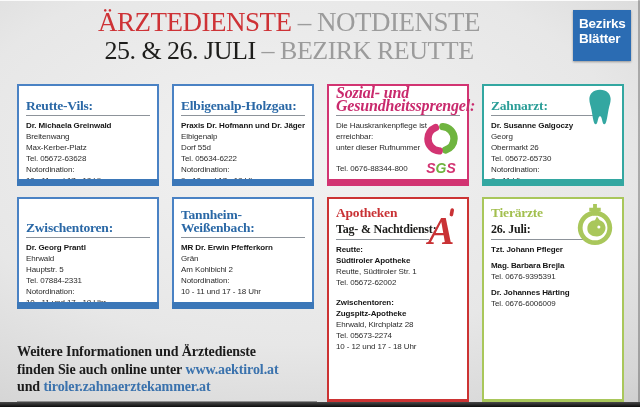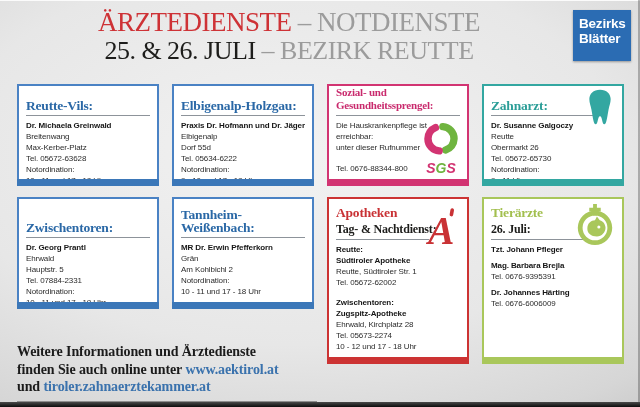--- a/index.html
+++ b/index.html
@@ -22,21 +22,21 @@
   .c-blk  { color:#1d1d1b; }
 
   .logo { position:absolute; right:9px; top:10px; width:58px; height:51px; background:#2b6cb3;
     color:#fff; font-weight:700; font-size:13.5px; line-height:14.5px; padding:7px 0 0 6px;
     letter-spacing:-0.2px; box-shadow:0 1px 2px rgba(0,0,0,.35); }
 
   
   .card { position:absolute; width:142px; background:#fff; border:2px solid; padding:0 7px; }
   .r1  { top:84px;  height:102px; }
   .r2  { top:197px; height:112px; }
-  .r2t { top:197px; height:167px; }
+  .r2t { top:197px; height:209px; }
   .bar { position:absolute; left:-2px; right:-2px; bottom:-2px; height:7px; }
 
   .title-area { display:flex; flex-direction:column; justify-content:flex-end; }
   .h1 { height:26px; }
   .h2 { height:35px; }
   .card-title { font-family:"Liberation Serif", serif; font-weight:700; font-size:13.5px;
     line-height:13.5px; letter-spacing:-0.2px; white-space:nowrap; }
   .card-title.two { line-height:13px; }
   .card-subtitle { font-family:"Liberation Serif", serif; font-weight:700; font-size:12px;
     line-height:13px; color:#1d1d1b; margin-top:3px; letter-spacing:-0.2px; }
@@ -44,21 +44,21 @@
   .rule.w90 { width:90%; } .rule.w75 { width:75%; }
 
   .card-body { font-size:8px; line-height:11px; color:#2b2b2b; letter-spacing:-0.1px; }
   .card-body .line { white-space:nowrap; }
   .b { font-weight:700; color:#161616; }
   .grp { margin-bottom:9px; }
   .grp-sm { margin-bottom:5px; }
 
   
   .t-blue { border-color:#4a82c4; }  .t-blue .card-title { color:#2a68a6; }  .t-blue .bar { background:#3b77b8; }
-  .t-pink { border-color:#d23472; }  .t-pink .card-title { color:#c92a6d; font-size:11px; }  .t-pink .bar { background:#d23472; }
+  .t-pink { border-color:#d23472; }  .t-pink .card-title { color:#c92a6d; font-size:16px;font-style:italic; }  .t-pink .bar { background:#d23472; }
   .t-teal { border-color:#33a7a1; }  .t-teal .card-title { color:#2c9e98; }  .t-teal .bar { background:#33a7a1; }
   .t-red  { border-color:#cc3333; }  .t-red .card-title  { color:#c93235; margin-top:7px; }  .t-red .bar { background:#cc3333; }
   .t-green{ border-color:#a9c75b; }  .t-green .card-title{ color:#a2bf4e; margin-top:7px; } .t-green .bar { background:#a9c75b; }
 
   .corner-icon { position:absolute; }
   .sgs { right:5px; top:36px; }
   .sgs-text { font-weight:700; font-size:15px; font-style:italic; letter-spacing:0; }
 
   
   .footer { position:absolute; left:17px; top:343px; font-family:"Liberation Serif", serif;
@@ -134,21 +134,21 @@
     <div class="bar"></div>
   </section>
 
   <section class="card t-teal r1" style="left:482px">
     <div class="title-area h1">
         <h2 class="card-title">Zahnarzt:</h2>
       </div>
     <div class="rule w90"></div>
     <div class="card-body">
       <div class="line b">Dr. Susanne Galgoczy</div>
-      <div class="line">Reutte</div>
+      <div class="line">Georg</div>
       <div class="line">Obermarkt 26</div>
       <div class="line">Tel. 05672-65730</div>
       <div class="line">Notordination:</div>
       <div class="line">9 - 11 Uhr</div>
     </div>
     <div class="corner-icon" style="right:6px; top:2px">
       <svg width="32" height="38" viewBox="0 0 24 28">
         <path d="M12 1 C7 1 4 4 4 8 c0 3 1 5 1.6 8 C6.4 20 7 27 8.8 27 c1.8 0 1.4 -6 3.2 -6 s1.4 6 3.2 6 C17 27 17.6 20 18.4 16 19 13 20 11 20 8 20 4 17 1 12 1 Z" fill="#33a7a1"></path>
       </svg>
     </div>

